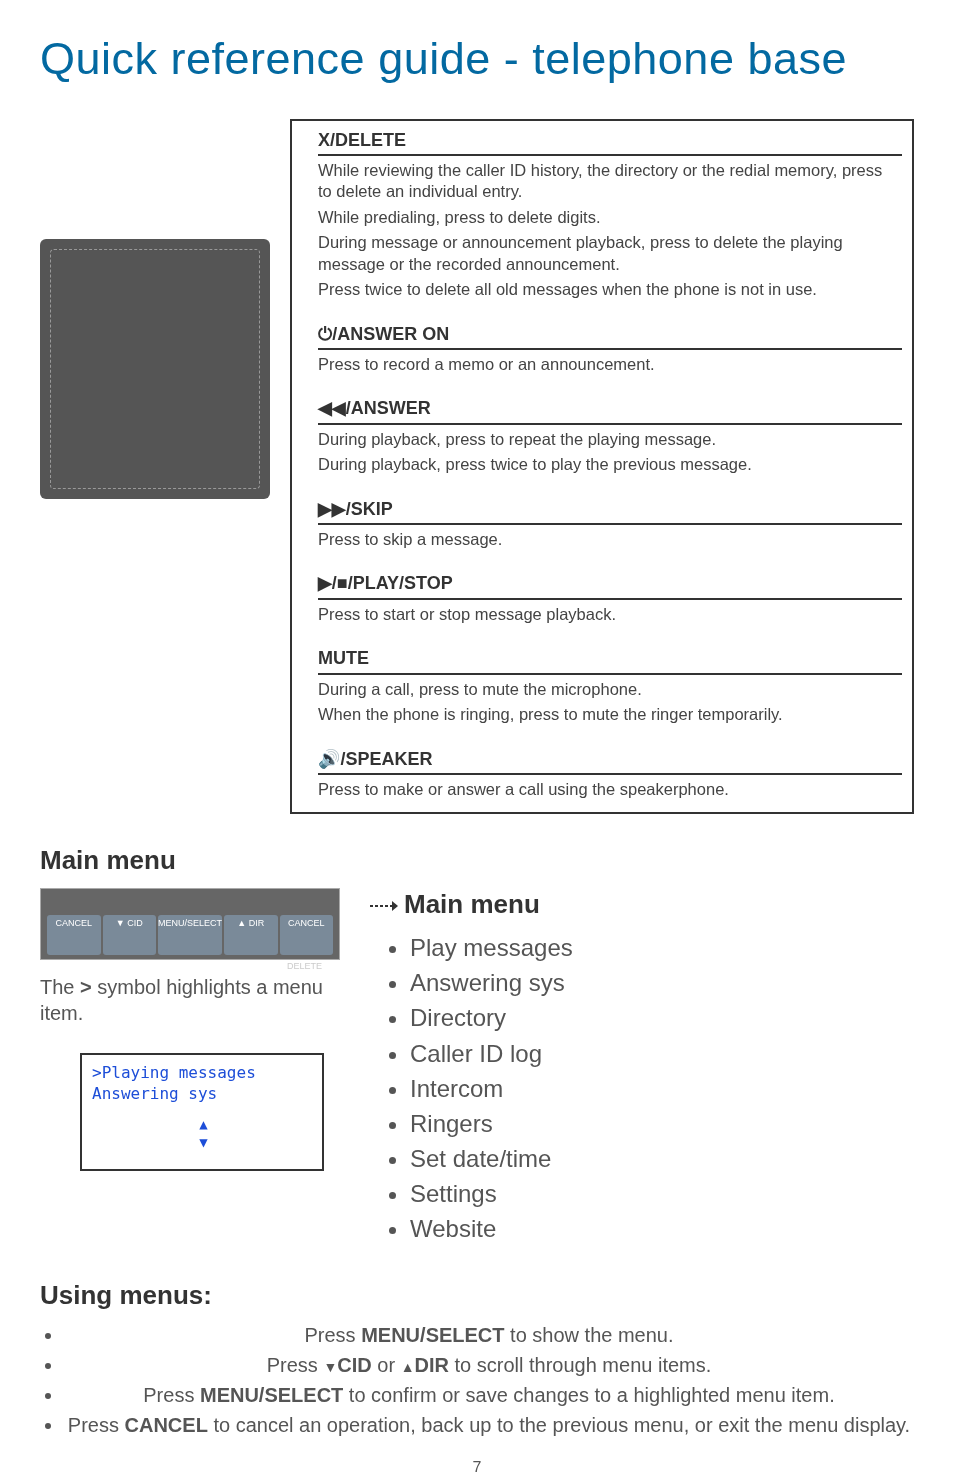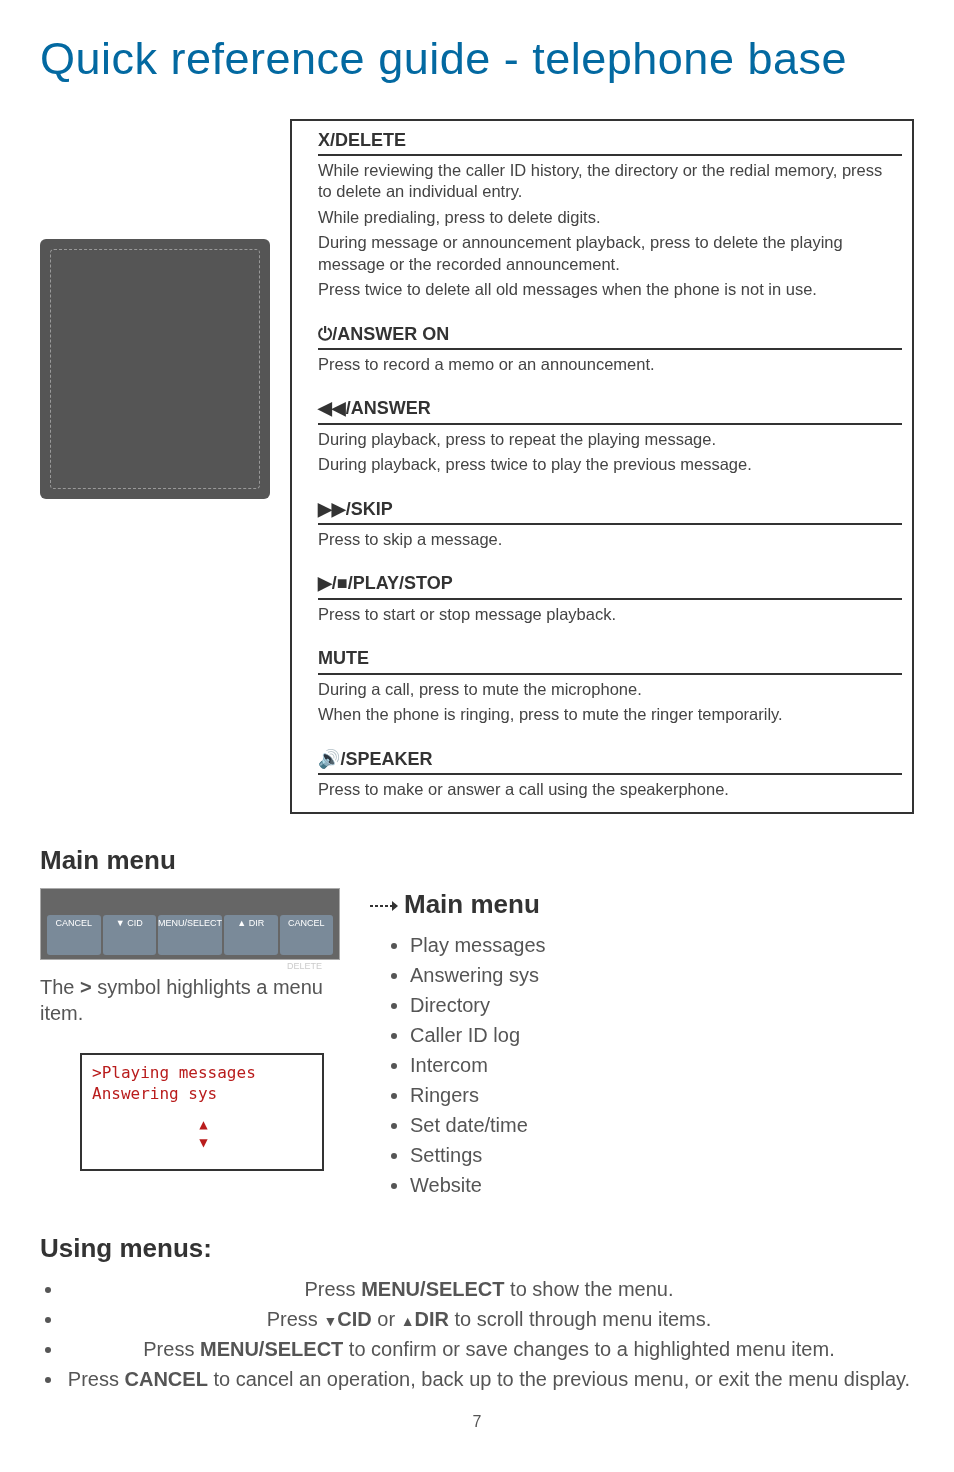--- a/index.html
+++ b/index.html
@@ -109,21 +109,21 @@
     margin: 14px 0 27px 0;
   }
   .highlight-note b { font-weight:bold; }
   .lcd-box {
     border:2px solid #333;
     width:220px;
     margin-left:40px;
     padding:8px 10px 18px 10px;
     font-family: monospace;
     font-size:16px;
-    color:#b91c1c;
+    color:#1d4ed8;
     text-align:left;
     position:relative;
   }
   .lcd-arrows {
     text-align:center;
     font-size:14px;
     margin-top:10px;
     letter-spacing:-3px;
   }
   .mainmenu-right {
@@ -132,21 +132,21 @@
   .mainmenu-right h2 {
     font-size:26px;
     font-weight:bold;
     color:#333;
     margin:0 0 10px 0;
   }
   ul.menu-list {
     list-style: disc;
     padding-left: 40px;
     margin:0;
-    font-size:20px;
+    font-size:24px;
     color:#555;
   }
   ul.menu-list li { margin-bottom:4px; }
   ul.using-list {
     list-style: disc;
     padding-left: 24px;
     margin: 6px 0 0 0;
     font-size:20px;
     color:#555;
   }

